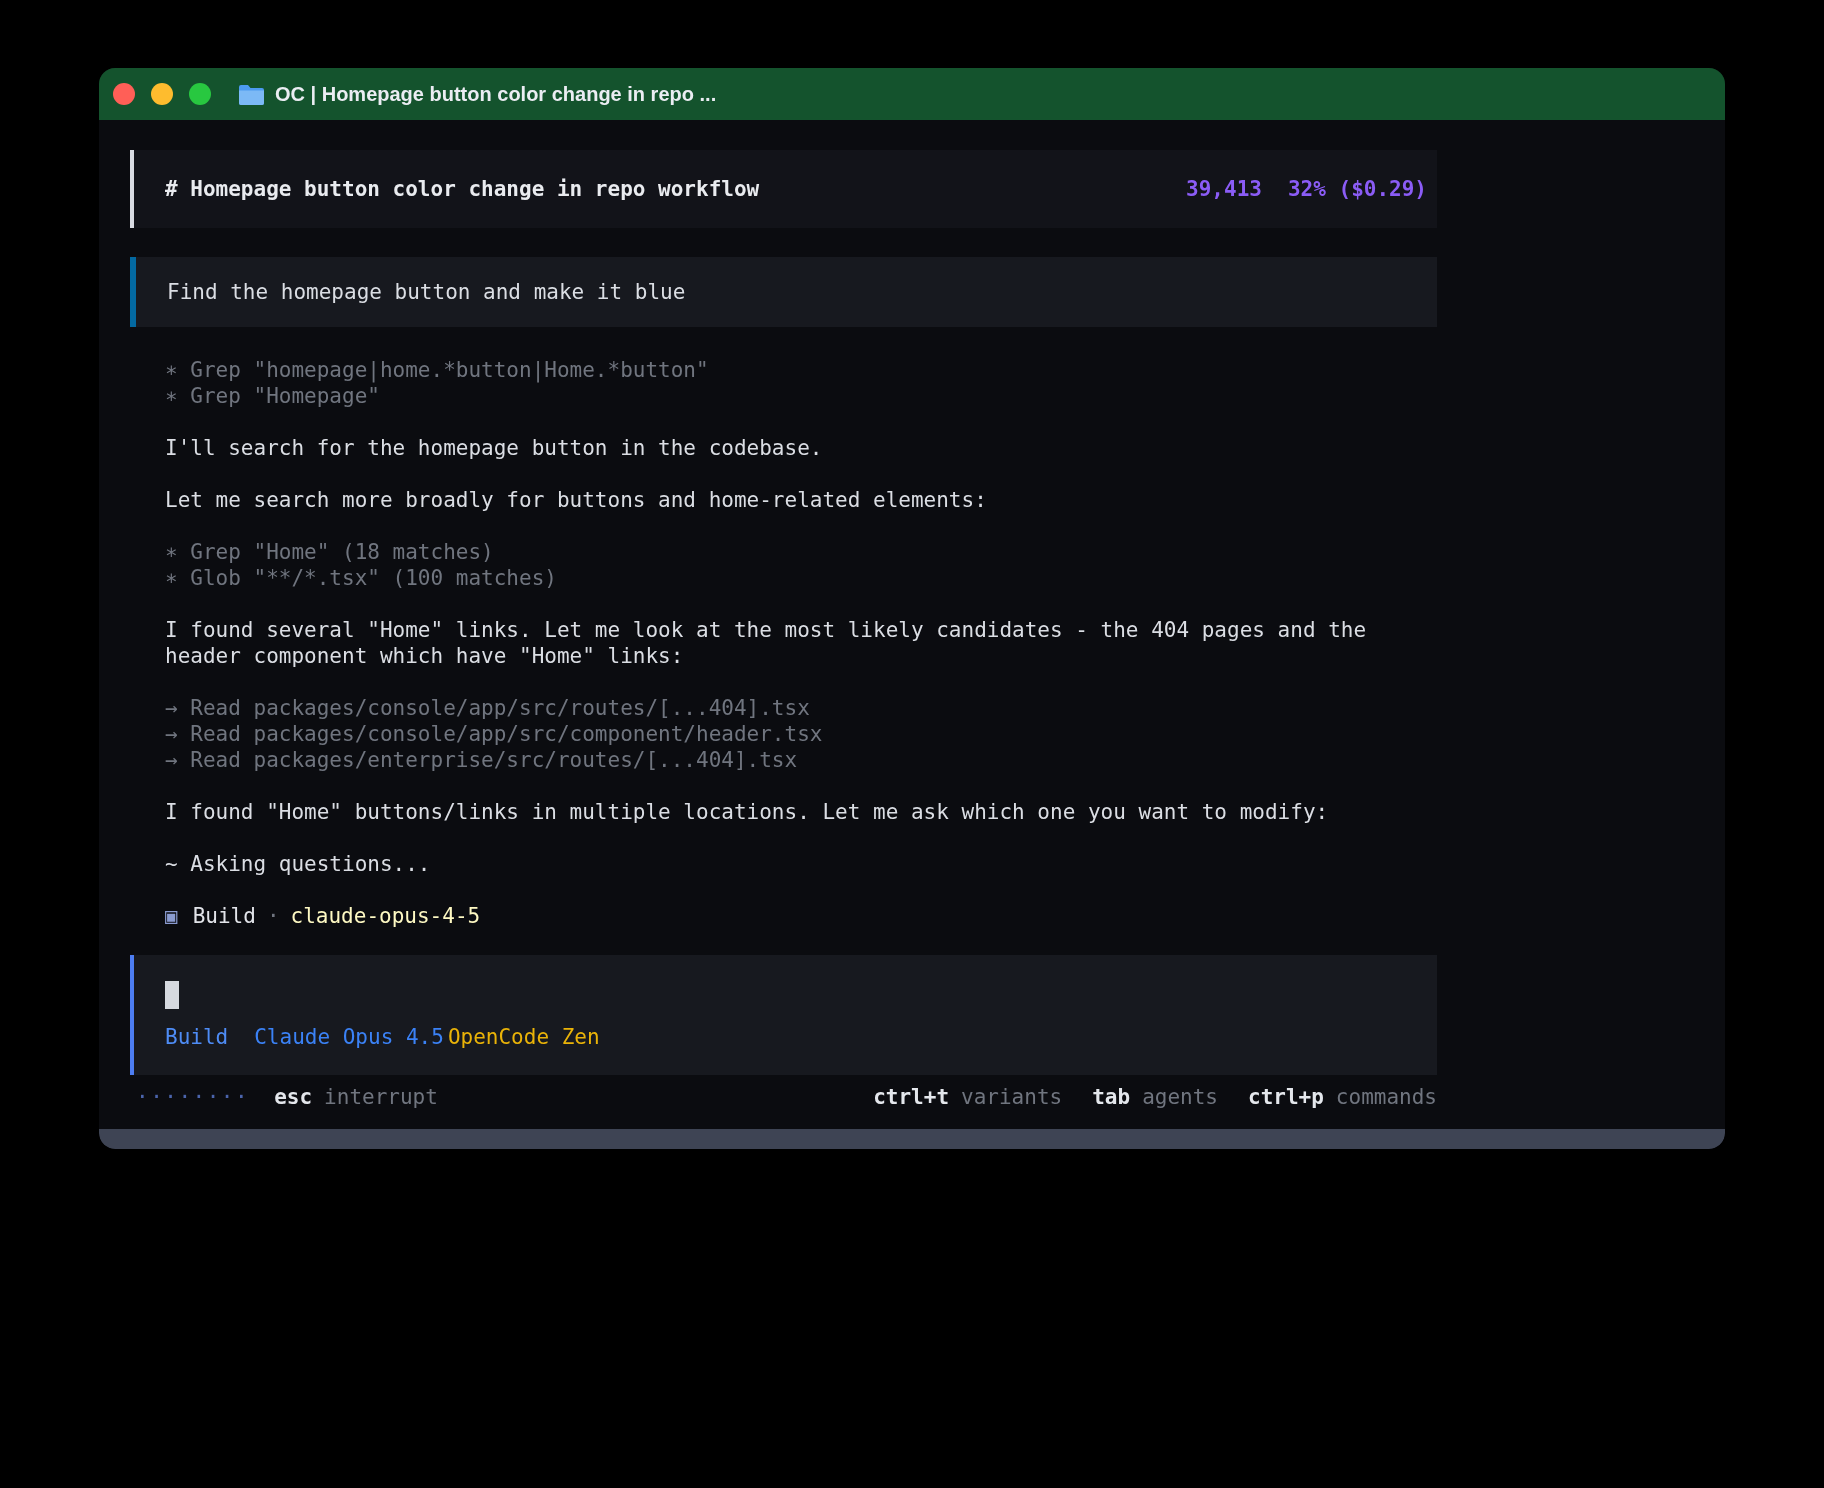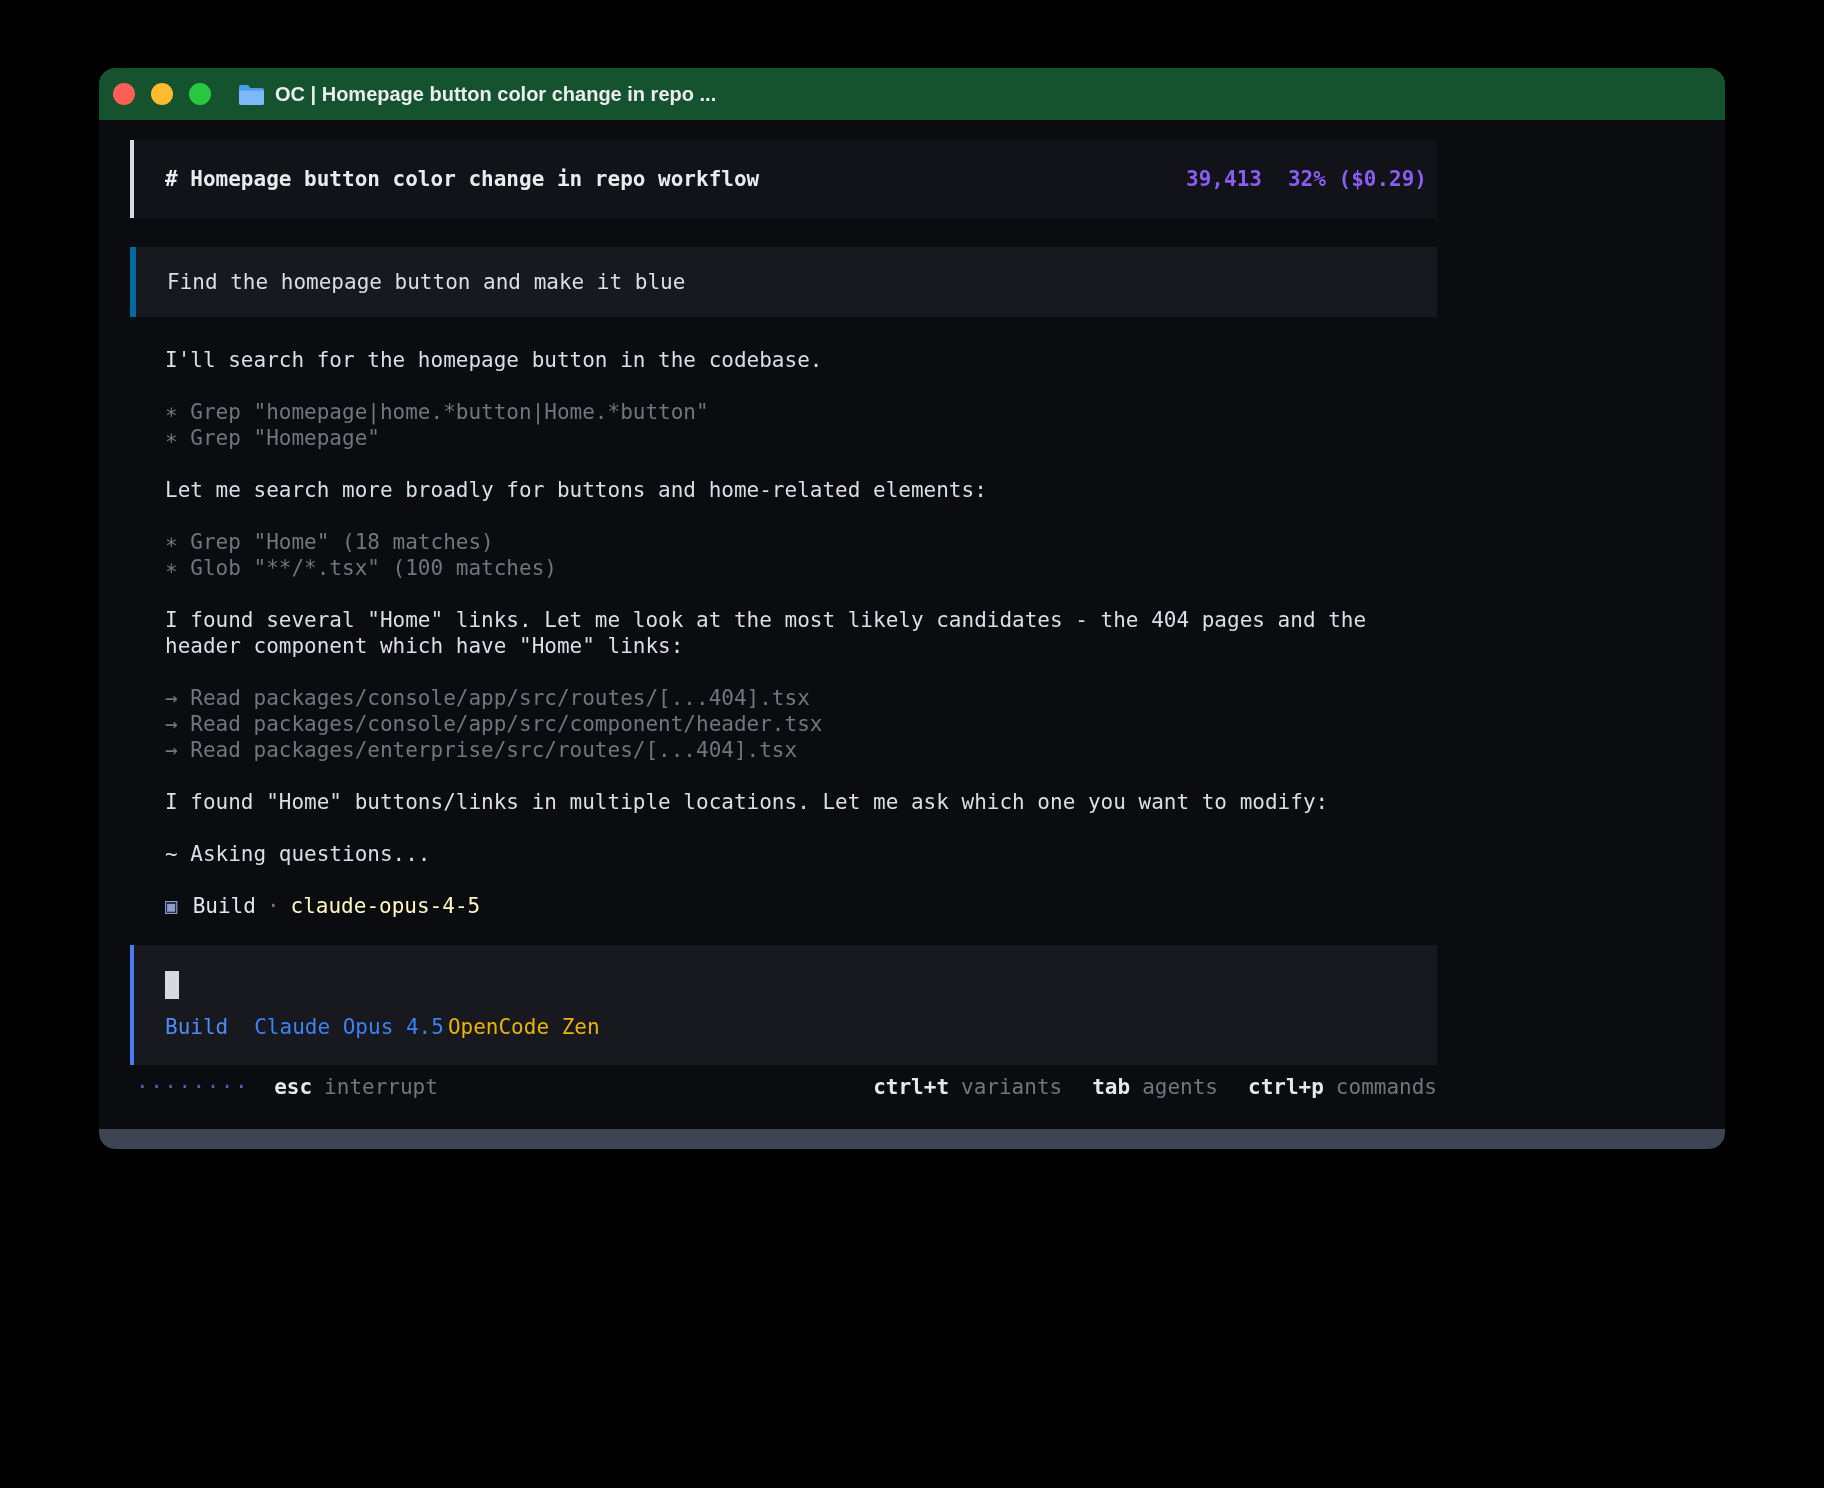--- a/index.html
+++ b/index.html
@@ -29,21 +29,21 @@
   .light.yellow { background: #febc2e; }
   .light.green { background: #28c840; }
   .folder { margin-left: 27px; display: flex; align-items: center; }
   .window-title {
     margin-left: 10px;
     font-family: "Liberation Sans", sans-serif;
     font-weight: 700; font-size: 20px;
     color: #ebedf3;
     white-space: nowrap;
   }
-  .term { padding: 20px 0 0 31px; font-size: 21px; }
+  .term { padding: 30px 0 0 31px; font-size: 21px; }
   .session-header {
     width: 1307px; height: 78px;
     background: #121319;
     border-left: 4px solid #d9dce3;
     display: flex; align-items: center;
     padding: 0 10px 0 31px;
   }
   .session-title { font-weight: 700; color: #e9ebef; white-space: nowrap; }
   .session-stats { margin-left: auto; display: flex; gap: 26px; color: #8b5cf6; white-space: nowrap; font-weight: bold; }
   .user-msg {
@@ -125,26 +125,26 @@
       </span>
     </div>
 
     <div class="user-msg">
       <span>Find the homepage button and make it blue</span>
     </div>
 
     <div class="transcript">
 
       <div class="block">
-        <p class="line white">I'll search for the homepage button in the codebase.</p>
-      </div>
-
-      <div class="block">
         <p class="line gray">∗ Grep "homepage|home.*button|Home.*button"</p>
         <p class="line gray">∗ Grep "Homepage"</p>
+      </div>
+
+      <div class="block">
+        <p class="line white">I'll search for the homepage button in the codebase.</p>
       </div>
 
       <div class="block">
         <p class="line white">Let me search more broadly for buttons and home-related elements:</p>
       </div>
 
       <div class="block">
         <p class="line gray">∗ Grep "Home" (18 matches)</p>
         <p class="line gray">∗ Glob "**/*.tsx" (100 matches)</p>
       </div>

